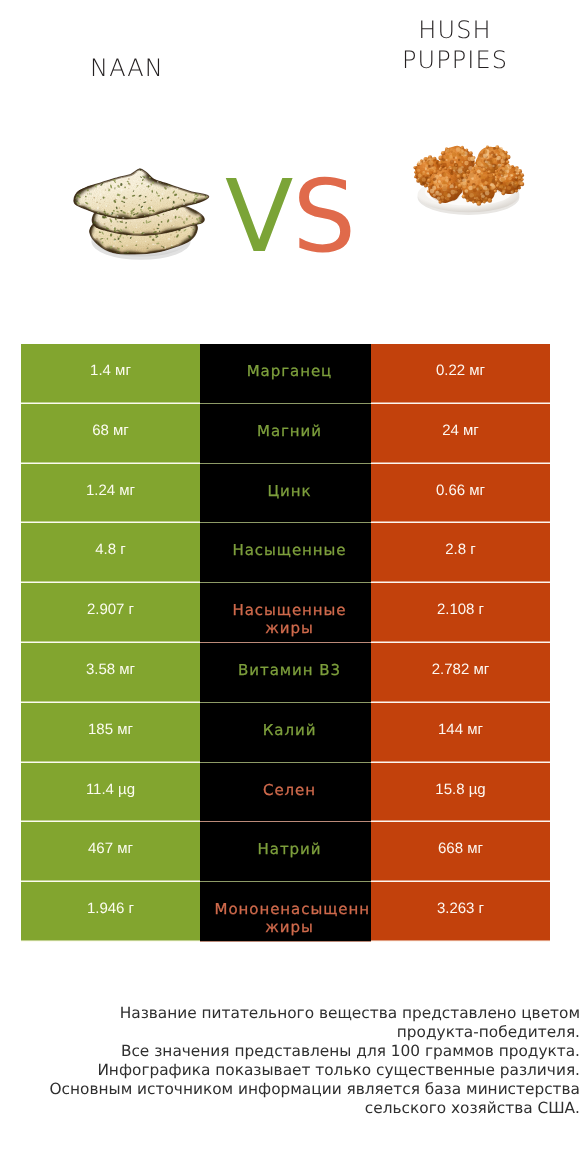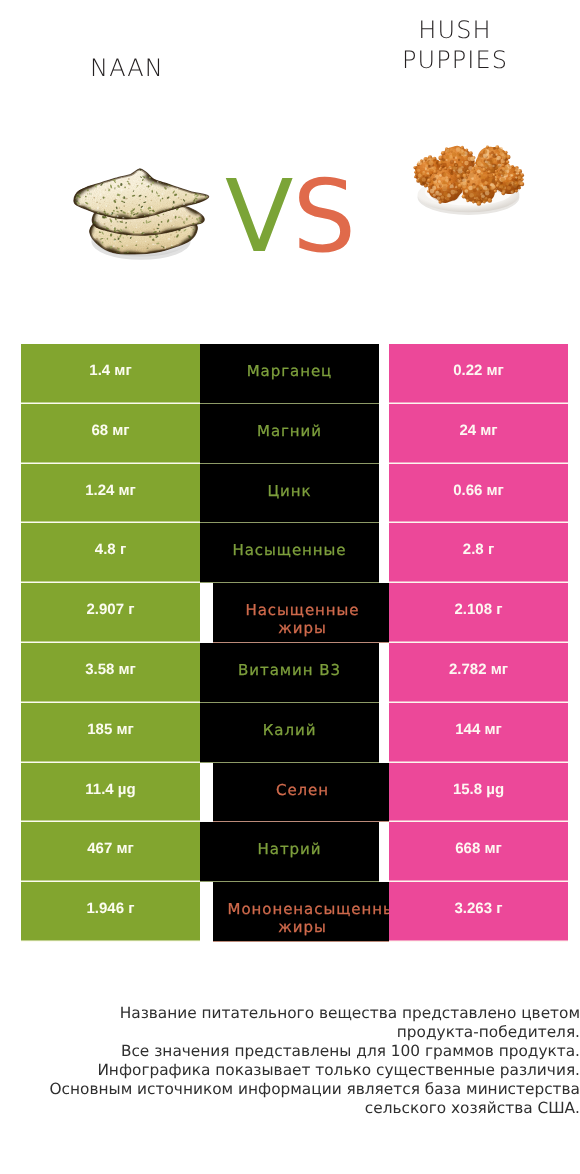--- a/index.html
+++ b/index.html
@@ -19,30 +19,30 @@
   .vs-s{color:#e06a4b;}
   .food{position:absolute;}
   .food-left{left:69px;top:157px;}
   .food-right{left:408px;top:136px;}
   .table{position:absolute;left:21px;top:344px;width:537px;}
   .footer{position:absolute;left:0;top:1003.5px;width:580px;text-align:right;
      font-family:"DejaVu Sans",sans-serif;font-size:15.35px;color:#2f2f2f;line-height:19px;
      font-weight:normal;}
   .trow{position:relative;height:59.8px;}
   .cell{position:absolute;top:0;height:59.8px;display:flex;align-items:flex-start;justify-content:center;
-     text-align:center;font-weight:bold;line-height:18.1px;box-sizing:border-box;padding-top:18px;}
+     text-align:center;font-weight:normal;line-height:18.1px;box-sizing:border-box;padding-top:18px;}
   .cell-left{left:0;width:179px;background:#82a52f;color:#fcfcf0;font-size:15px;
      box-shadow:inset 0 -1.4px 0 #fbfbee;}
-  .cell-right{left:368px;width:179px;background:#ec4899;color:#fdf8f2;font-size:15px;z-index:3;
+  .cell-right{left:350px;width:179px;background:#c2410c;color:#fdf8f2;font-size:15px;z-index:3;
      box-shadow:inset 0 -1.4px 0 #fdf6ef;}
   .cell-mid{left:179px;width:179px;background:#000000;font-size:15px;z-index:2;overflow:hidden;
      font-weight:normal;font-family:"DejaVu Sans",sans-serif;letter-spacing:0.95px;}
   .cell-mid > span{display:block;width:150px;}
   .mid-green{color:#7d9f3c;box-shadow:inset 0 -1.1px 0 #8d9a67;}
-  .mid-orange{color:#cf6a4c;box-shadow:inset 0 -1.1px 0 #bb8a79;margin-left:13px;}
+  .mid-orange{color:#cf6a4c;box-shadow:inset 0 -1.1px 0 #bb8a79;}
   .mid-green > span{-webkit-text-stroke:0.28px #7d9f3c;}
   .mid-orange > span{-webkit-text-stroke:0.28px #cf6a4c;}
   .fline{white-space:nowrap;}
 </style>
 </head>
 <body>
 
 <div class="page">
   <div class="header">
     <div class="title title-left">NAAN</div>

